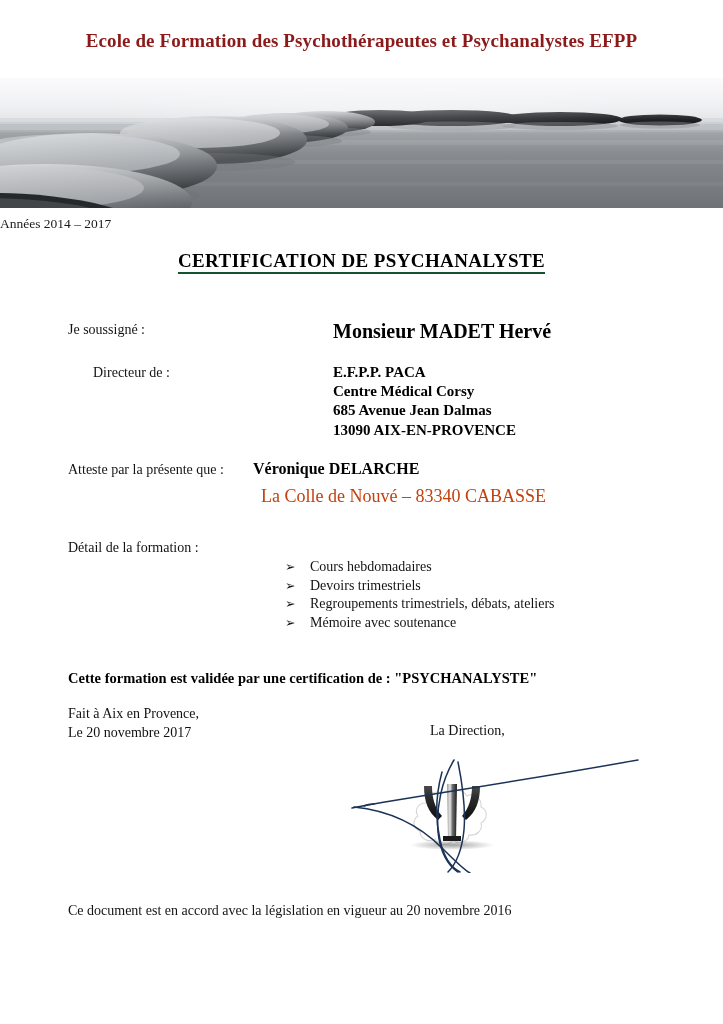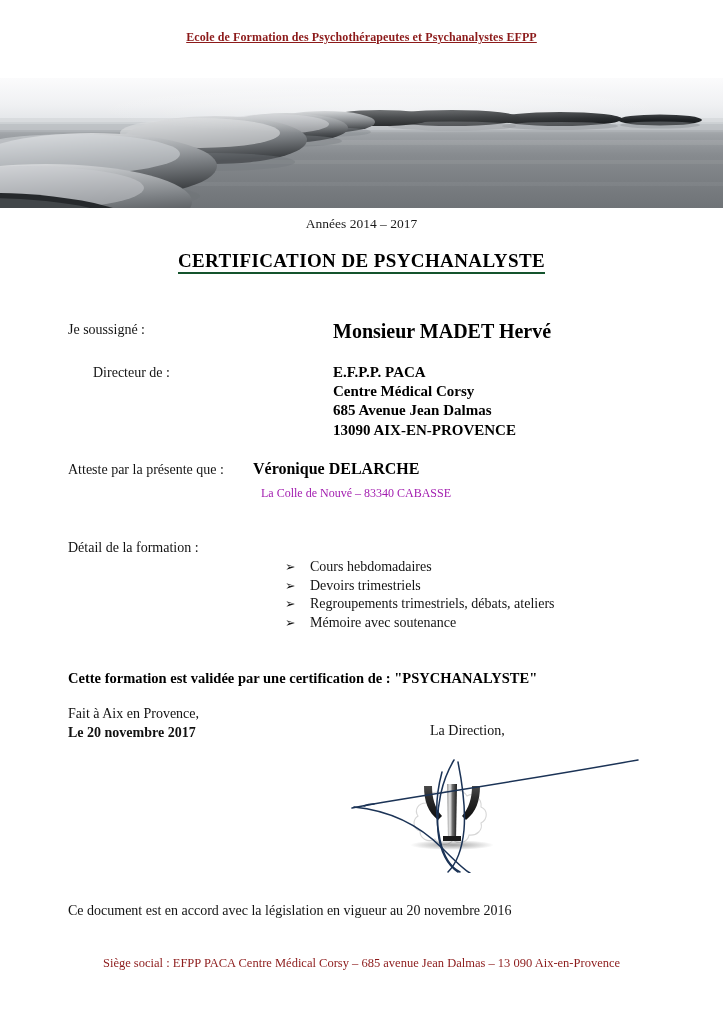--- a/index.html
+++ b/index.html
@@ -23,25 +23,24 @@
 
   
   .school-header {
     position: absolute;
     top: 30px;
     left: 0;
     width: 723px;
     text-align: center;
     font-family: "Liberation Serif", "DejaVu Serif", serif;
     font-weight: bold;
-    font-size: 12px;
+    font-size: 19px;
     letter-spacing: 0.1px;
     color: #8C1A1A;
     white-space: nowrap;
-    text-decoration: underline;
   }
 
   
   .banner {
     position: absolute;
     top: 78px;
     left: 0;
     width: 723px;
     height: 130px;
     overflow: hidden;
@@ -56,21 +55,20 @@
       #6e7276 100%);
   }
   .banner svg { display: block; width: 723px; height: 130px; }
 
   
   .years {
     position: absolute;
     top: 216px;
     left: 0;
     width: 723px;
-    text-align: center;
     font-size: 13.5px;
     color: #1a1a1a;
   }
   .doc-title {
     position: absolute;
     top: 250px;
     left: 0;
     width: 723px;
     text-align: center;
     font-size: 19px;
@@ -91,22 +89,22 @@
   }
   .val-bold {
     position: absolute;
     font-size: 15px;
     font-weight: bold;
     color: #000000;
     white-space: nowrap;
   }
   .val-plain {
     position: absolute;
-    font-size: 12px;
-    color: #a21caf;
+    font-size: 18px;
+    color: #c2410c;
     white-space: nowrap;
   }
 
   #lbl-soussigne  { top: 322px; left: 68px; }
   #val-director   { top: 320px; left: 333px; font-size: 20px; }
 
   #lbl-directeur  { top: 365px; left: 68px; margin-left: 25px; }
   #org-line-0     { top: 364px; left: 333px; }
   #org-line-1     { top: 383px; left: 333px; }
   #org-line-2     { top: 402px; left: 333px; text-align: center; }
@@ -147,21 +145,21 @@
     position: absolute;
     top: 670px;
     left: 68px;
     font-size: 14.5px;
     font-weight: bold;
     color: #000000;
     white-space: nowrap;
   }
 
   #place-line { position: absolute; top: 706px; left: 68px; font-size: 14px; white-space: nowrap; }
-  #date-line  { position: absolute; top: 725px; left: 68px; font-size: 14px; white-space: nowrap; font-weight: bold; }
+  #date-line  { position: absolute; top: 725px; left: 68px; font-size: 14px; white-space: nowrap; }
   #direction-label { position: absolute; top: 723px; left: 430px; font-size: 14px; white-space: nowrap; }
 
   
   .signature-area {
     position: absolute;
     top: 748px;
     left: 350px;
     width: 290px;
     height: 125px;
   }
@@ -373,16 +371,15 @@
         <path d="M108,14 C112,34 116,58 114,82 C112,102 106,116 98,124"></path>
         <path d="M92,24 C86,46 85,70 90,92 C94,110 102,120 110,124"></path>
         <path d="M14,58 C16,57 20,56 24,56"></path>
       </g>
     </svg>
   </div>
 
   <div id="legal-note">Ce document est en accord avec la législation en vigueur au 20 novembre 2016</div>
 
   <div class="footer">
-    <div>Siège social : EFPP PACA Centre Médical Corsy – 685 avenue Jean Dalmas – 13 090 Aix-en-Provence</div>
   </div>
 
 </div>
 
 </body></html>

